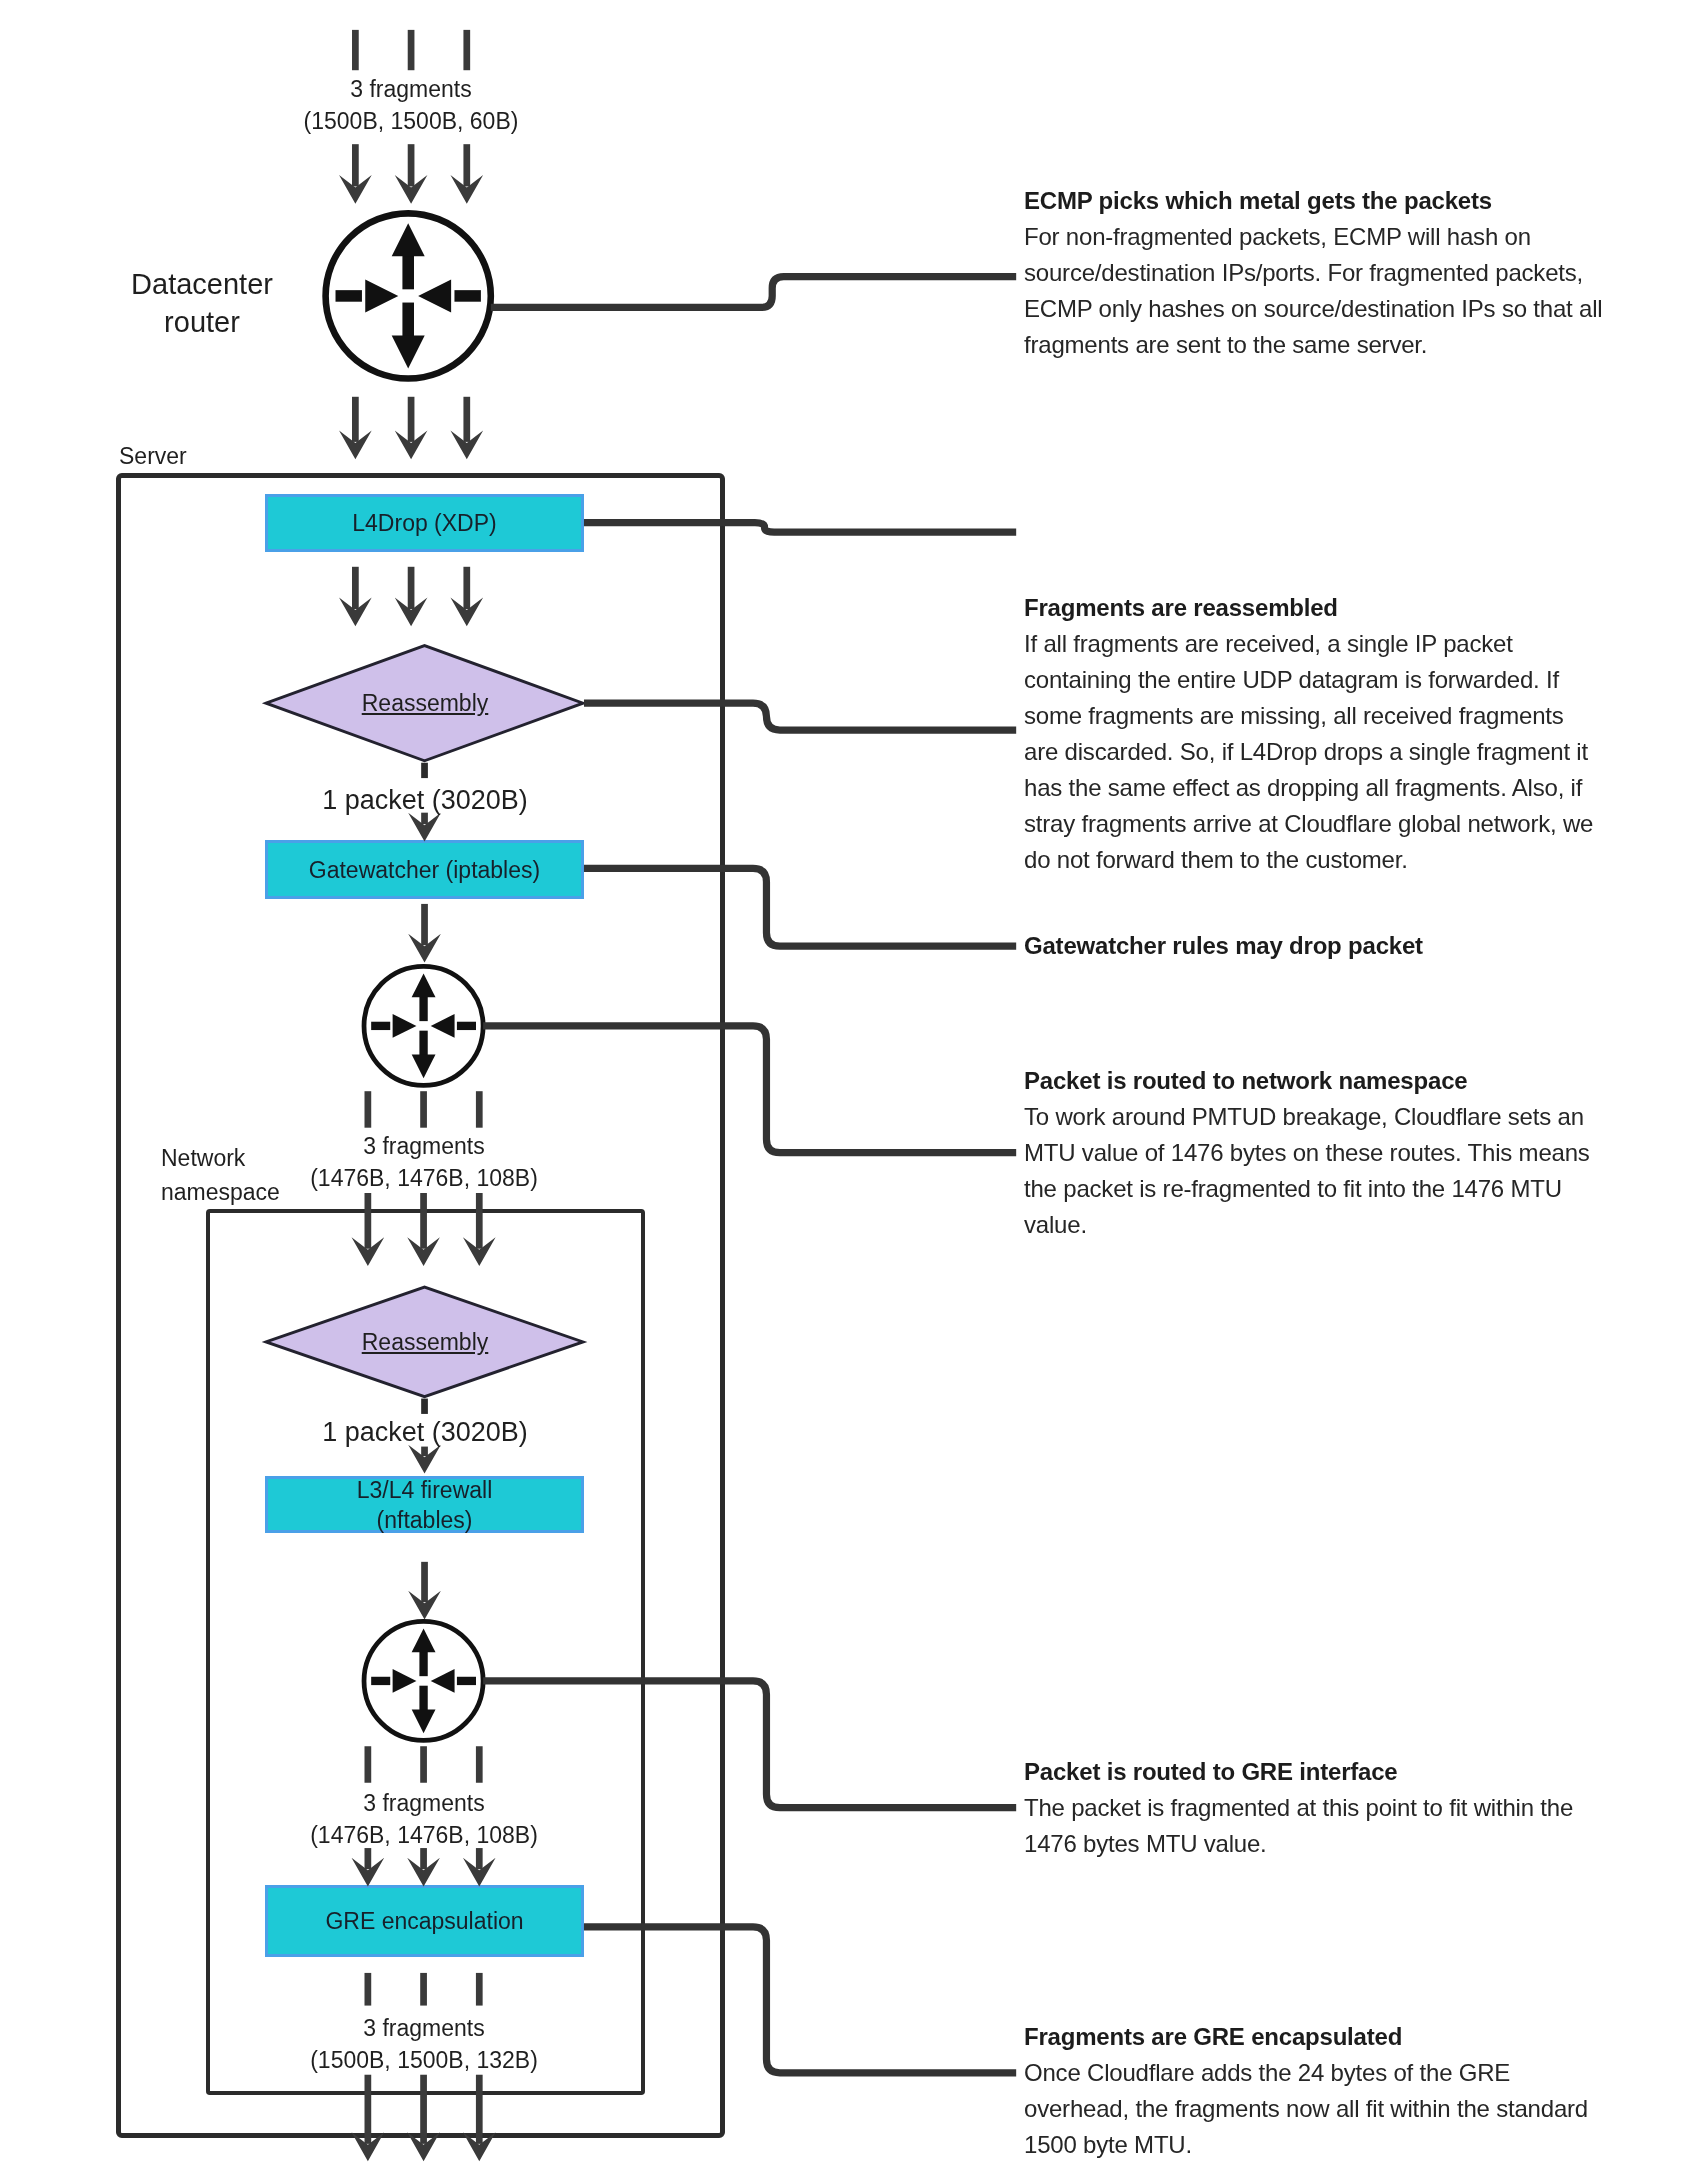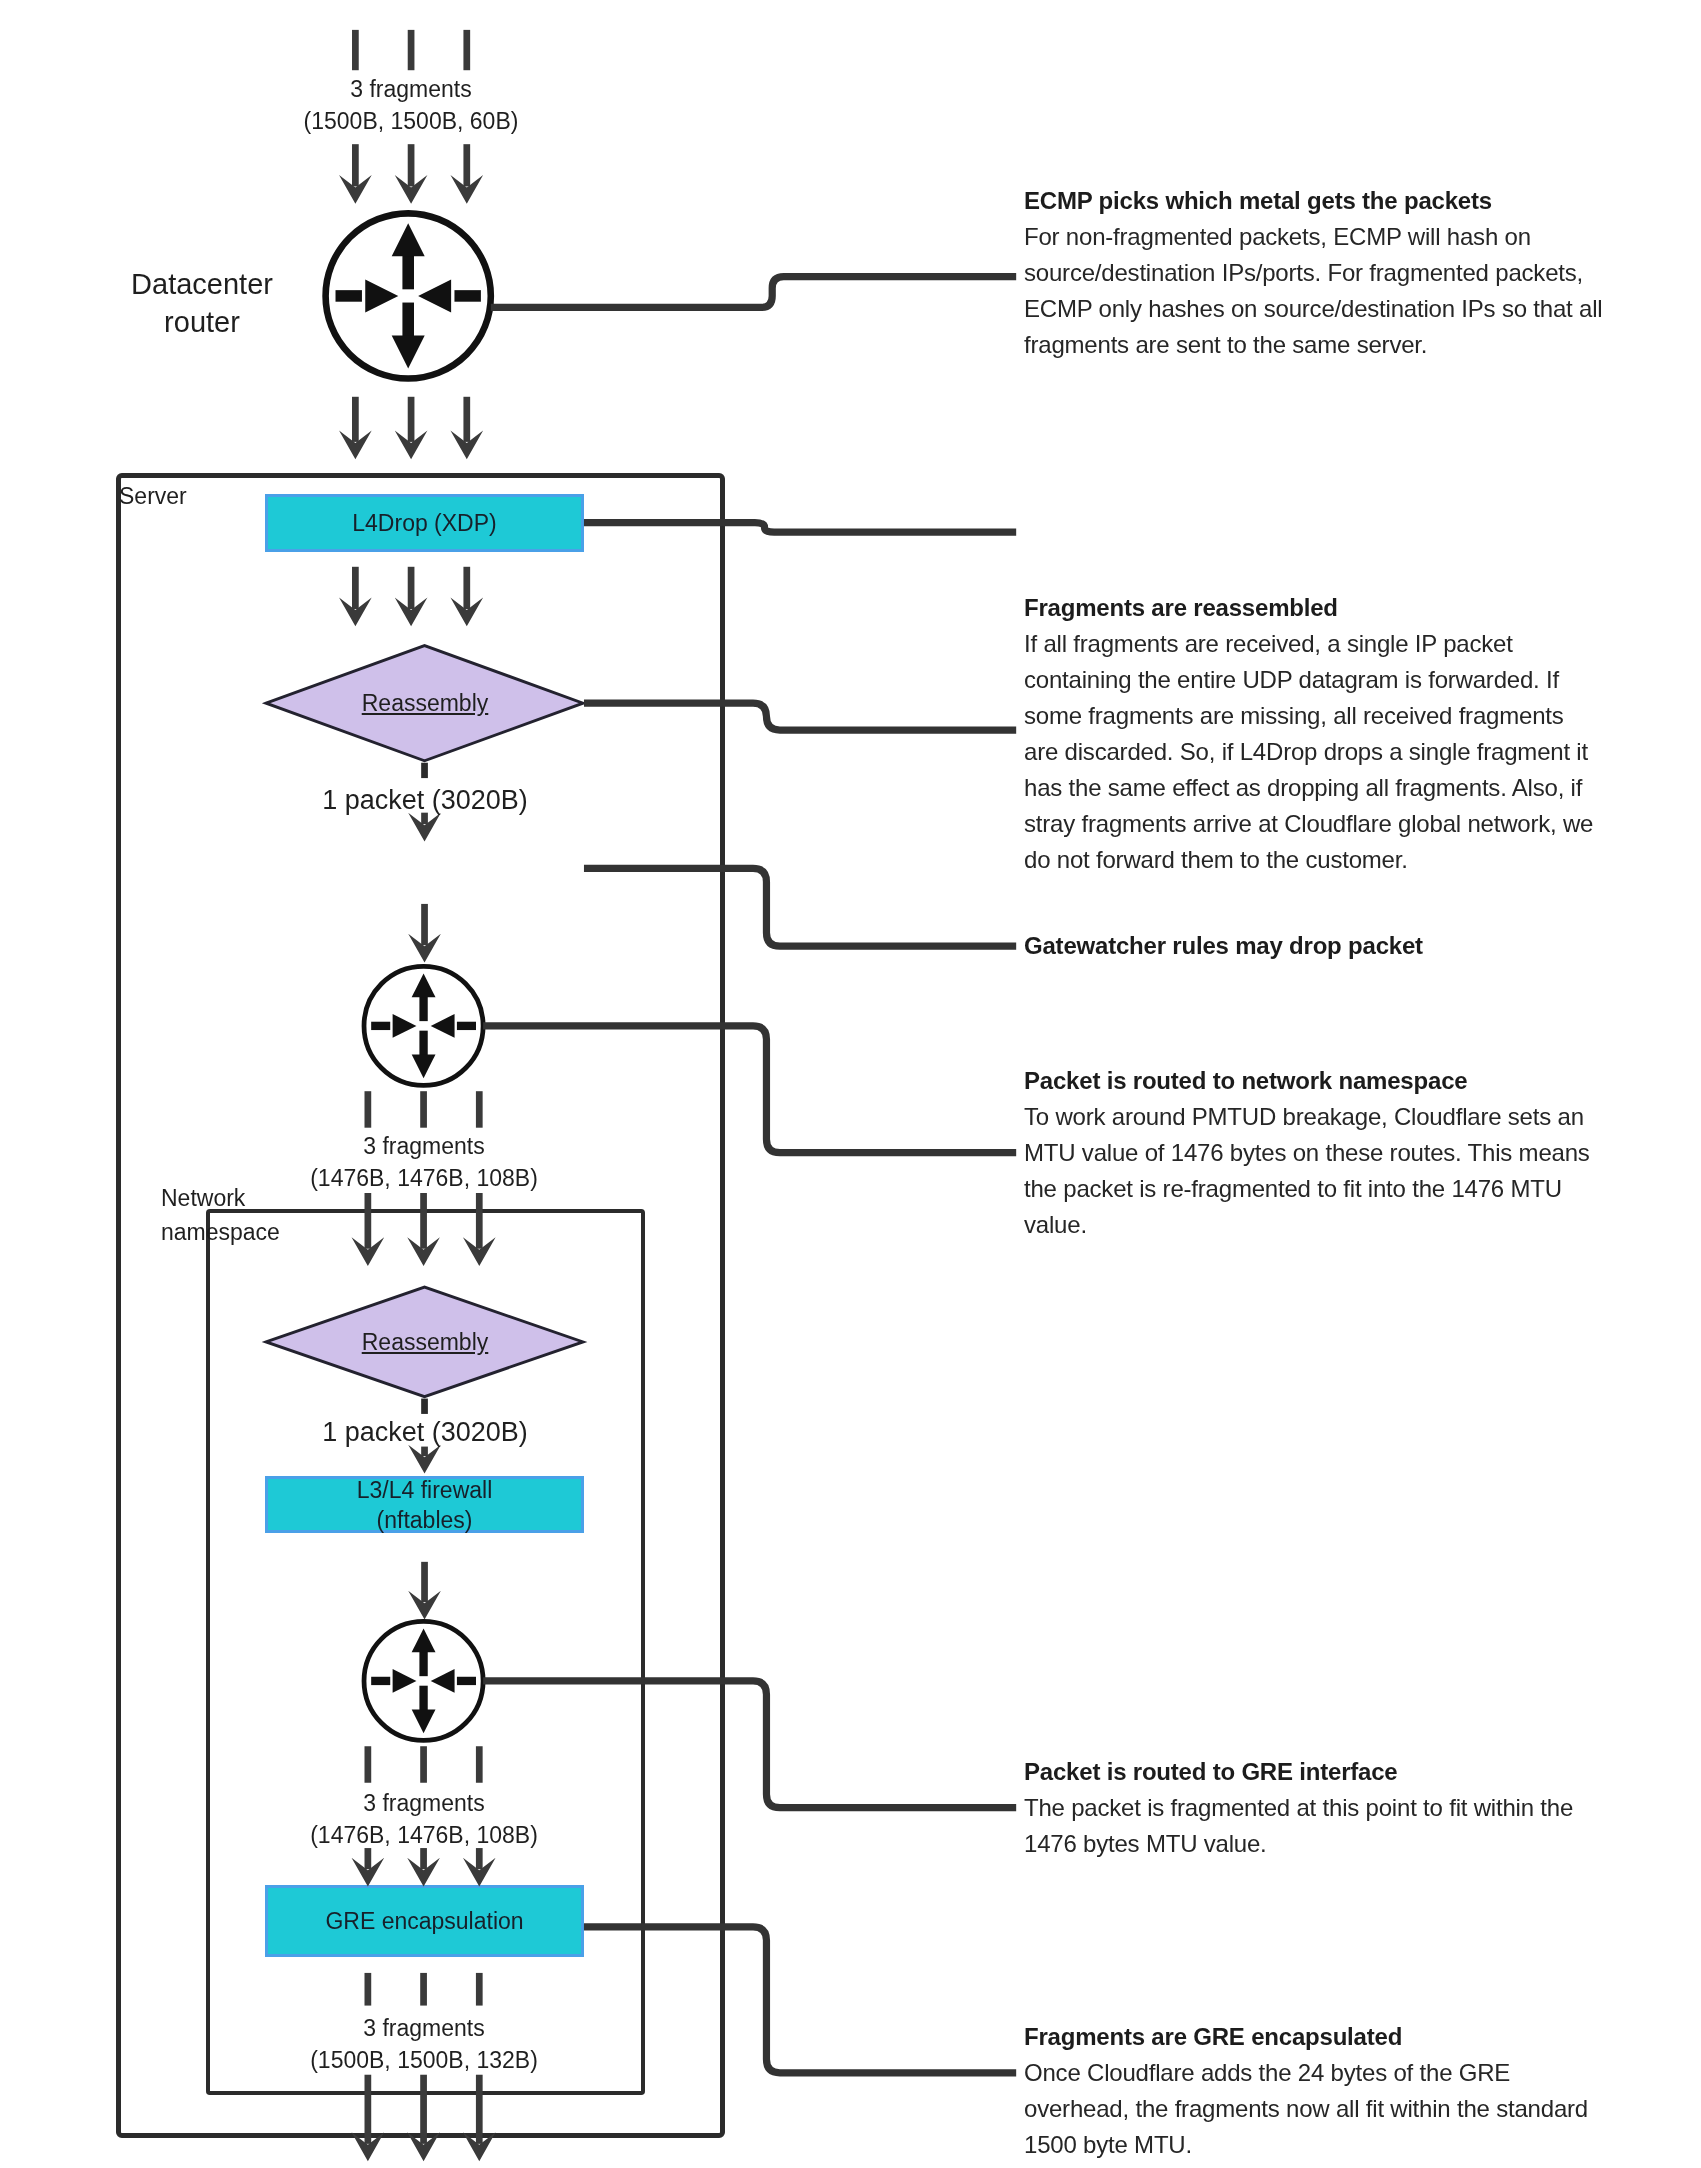--- a/index.html
+++ b/index.html
@@ -24,21 +24,21 @@
   }
   .box.l4drop{left:265px;top:494px;width:319px;height:58px;}
   .box.gatewatcher{left:265px;top:840px;width:319px;height:59px;}
   .box.firewall{left:265px;top:1476px;width:319px;height:57px;}
   .box.gre{left:265px;top:1885px;width:319px;height:72px;}
   .lbl{
     position:absolute;z-index:4;
     font-size:23px;line-height:32px;color:#1f1f1f;
     text-align:center;white-space:pre-line;transform:translateX(-50%);
   }
-  .lbl.left{transform:none;text-align:left;margin-top:40px;}
+  .lbl.left{transform:none;text-align:left;}
   .lbl.packet{font-size:27px;line-height:32px;}
   .lbl.dc{font-size:29px;line-height:38px;}
   .lbl.ns-label{line-height:34px;}
   .lbl.diamond-label{z-index:4;text-decoration:underline;}
   .ann{position:absolute;left:1024px;width:671px;z-index:4;letter-spacing:-0.2px;}
   .ann h3{margin:0;font-size:24px;line-height:36px;font-weight:bold;color:#1c1c1c;}
   .ann p{margin:0;font-size:24px;line-height:36px;color:#262626;white-space:pre-line;}
   .ann.b1{top:183px;} .ann.b2{top:514px;} .ann.b3{top:590px;} .ann.b4{top:928px;}
   .ann.b5{top:1063px;} .ann.b6{top:1754px;} .ann.b7{top:2019px;}
   .stem{stroke:#3a3a3a;stroke-width:7;}
@@ -47,20 +47,21 @@
 </style>
 </head>
 <body>
 
 <div class="canvas">
 
   <div class="frame server"></div>
   <div class="frame ns"></div>
 
   <div class="box l4drop"><span>L4Drop (XDP)</span></div>
+  <div class="box gatewatcher"><span>Gatewatcher (iptables)</span></div>
   <div class="box firewall"><span>L3/L4 firewall
 (nftables)</span></div>
   <div class="box gre"><span>GRE encapsulation</span></div>
 
   <svg class="layer" width="1701" height="2168" viewBox="0 0 1771 2257">
     <defs>
       <g id="chev">
           <polygon points="0,0 -17,-30 0,-17 17,-30" fill="#3a3a3a"></polygon>
         </g>
       <g id="router-icon">

